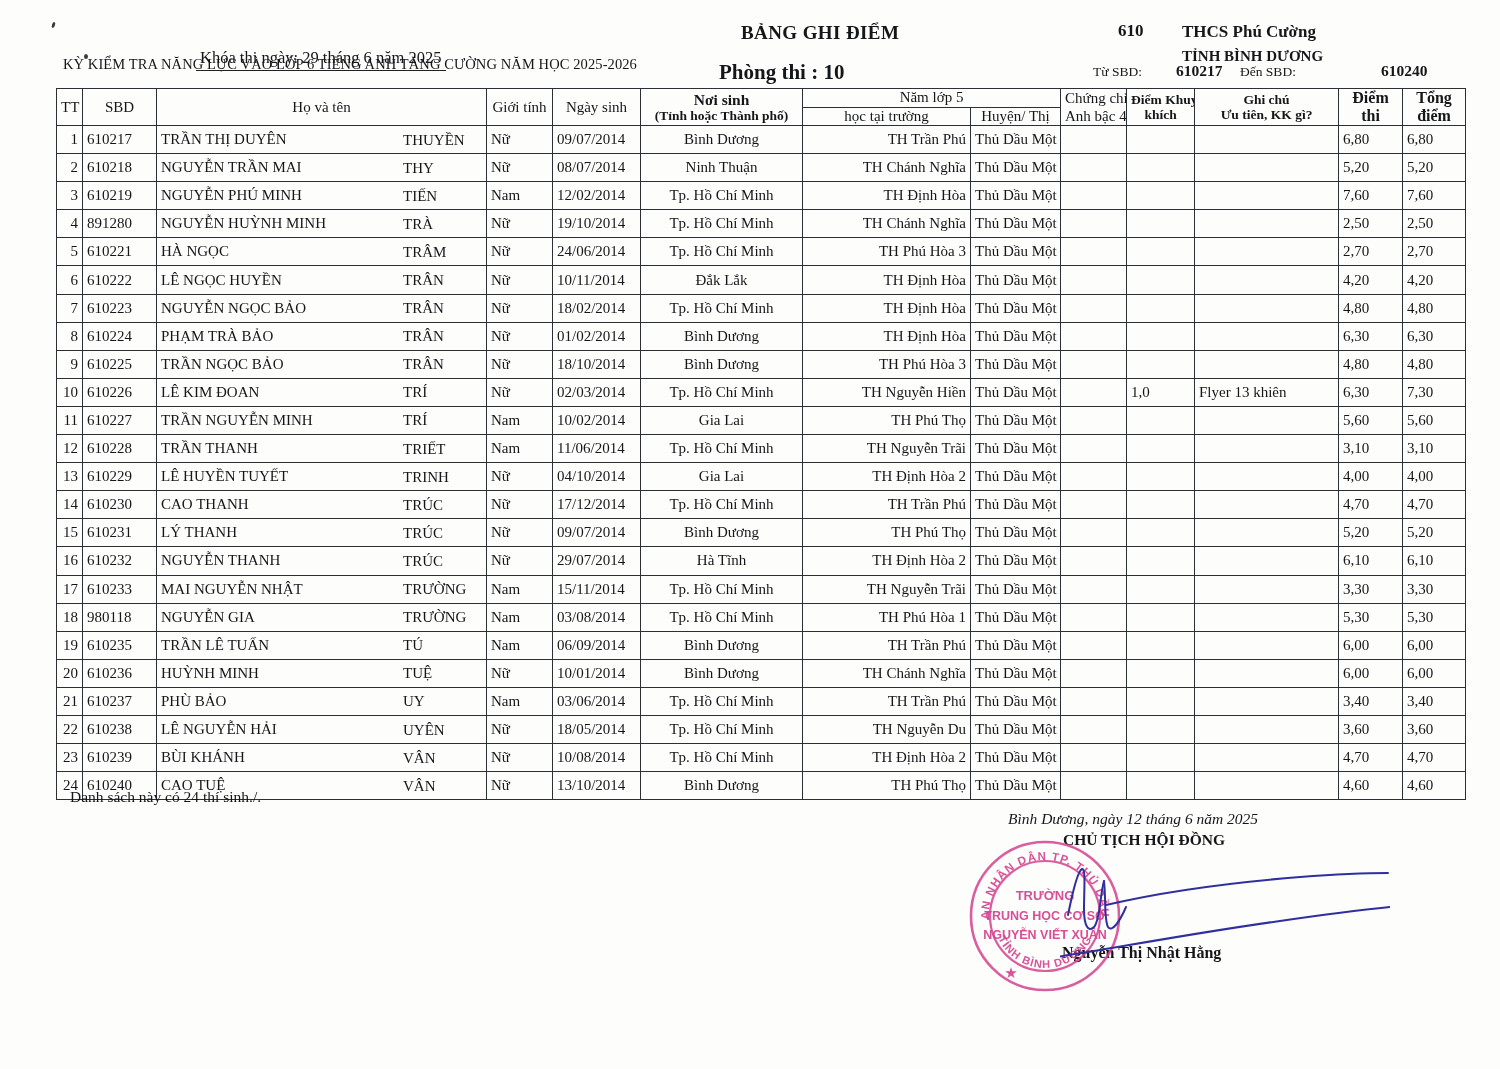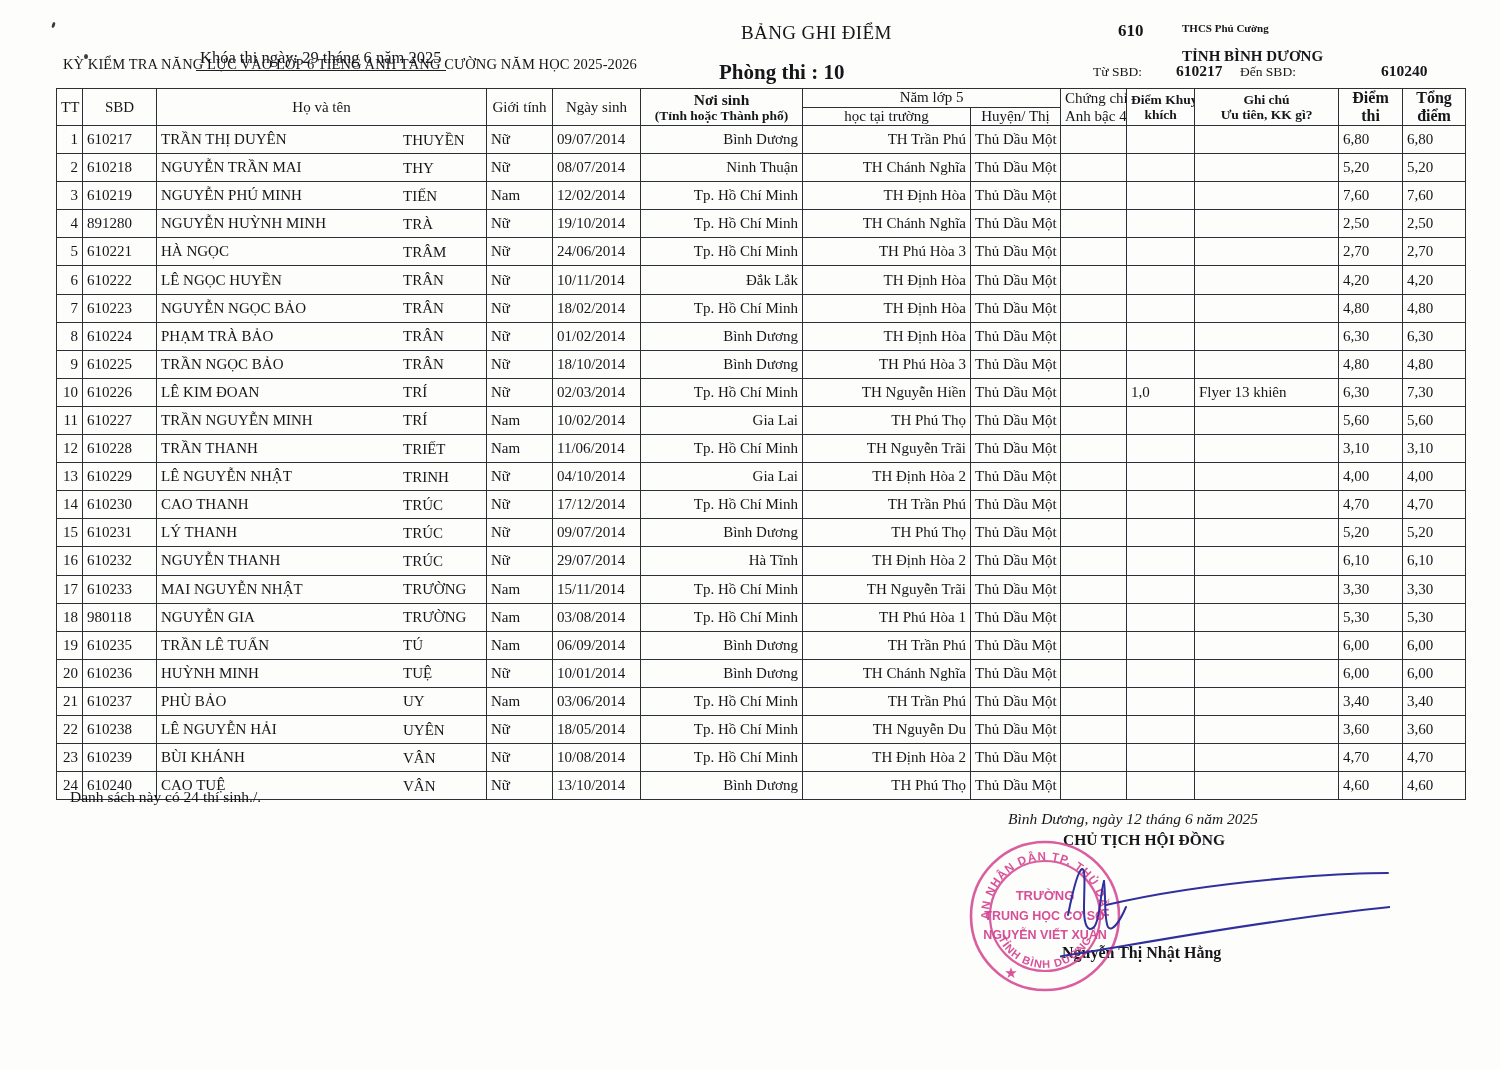--- a/index.html
+++ b/index.html
@@ -22,33 +22,33 @@
     white-space:nowrap;
     margin-top:36px;
   }
   .hdr-khoathi {
     position:absolute; left:196px; top:48px;
     font-size:16.5px; white-space:nowrap;
     border-bottom:1.6px solid #1d2026; padding:0 4px 2px 4px;
   }
   .hdr-bang {
     position:absolute; left:741px; top:22px;
-    font-size:19px; font-weight:normal; letter-spacing:.4px;
+    font-size:19px; font-weight:bold; letter-spacing:.4px;
   }
   .hdr-phongthi {
     position:absolute; left:719px; top:60px;
     font-size:21px; font-weight:bold; white-space:nowrap;
   }
   .hdr-code {
     position:absolute; left:1118px; top:21px;
     font-size:17px; font-weight:bold;
   }
   .hdr-school {
     position:absolute; left:1182px; top:22px;
-    font-size:11px; font-weight:bold; white-space:nowrap;
+    font-size:17px; font-weight:bold; white-space:nowrap;
   }
   .hdr-prov {
     position:absolute; left:1182px; top:48px;
     font-size:15px; font-weight:bold; white-space:nowrap;
   }
   .hdr-tusbd-lbl { position:absolute; left:1093px; top:64px; font-size:13.5px; }
   .hdr-tusbd-val { position:absolute; left:1176px; top:62px; font-size:15.5px; font-weight:bold; }
   .hdr-densbd-lbl { position:absolute; left:1240px; top:64px; font-size:13.5px; }
   .hdr-densbd-val { position:absolute; left:1381px; top:62px; font-size:15.5px; font-weight:bold; }
 
@@ -78,21 +78,21 @@
   .th-big { font-size:16px; font-weight:bold; }
   .th-note2 { font-size:13.5px; font-weight:bold; }
 
   tbody td { height:28.1px; }
   .c-tt { text-align:right; padding-right:6px; font-size:15px; }
   .c-sbd { text-align:left; padding-left:5px; }
   .c-name { text-align:left; padding-left:8px; position:relative; }
   .c-name .given { position:absolute; left:246px; top:50%; transform:translateY(-50%); }
   .c-sex { text-align:left; padding-left:5px; }
   .c-dob { text-align:left; padding-left:6px; }
-  .c-birth { text-align:right; padding-left:6px; }
+  .c-birth { text-align:center; padding-left:6px; }
   .c-school { text-align:right; padding-left:6px; }
   .c-dist { text-align:left; padding-left:6px; }
   .c-cert { }
   .c-bonus { text-align:left; padding-left:8px; }
   .c-note { text-align:left; padding-left:8px; }
   .c-score { text-align:left; padding-left:7px; }
   .c-total { text-align:left; padding-left:7px; font-weight:bold; }
 
   
   .foot-count {
@@ -376,21 +376,21 @@
           <td class="c-dist">Thủ Dầu Một</td>
           <td class="c-cert"></td>
           <td class="c-bonus"></td>
           <td class="c-note"></td>
           <td class="c-score">3,10</td>
           <td class="c-total">3,10</td>
         </tr>
         <tr>
           <td class="c-tt">13</td>
           <td class="c-sbd">610229</td>
-          <td class="c-name"><span>LÊ NGUYỄN NHẬT</span><span class="given">TRINH</span></td>
+          <td class="c-name"><span>LÊ HUYỀN TUYẾT</span><span class="given">TRINH</span></td>
           <td class="c-sex">Nữ</td>
           <td class="c-dob">04/10/2014</td>
           <td class="c-birth">Gia Lai</td>
           <td class="c-school">TH Định Hòa 2</td>
           <td class="c-dist">Thủ Dầu Một</td>
           <td class="c-cert"></td>
           <td class="c-bonus"></td>
           <td class="c-note"></td>
           <td class="c-score">4,00</td>
           <td class="c-total">4,00</td>

